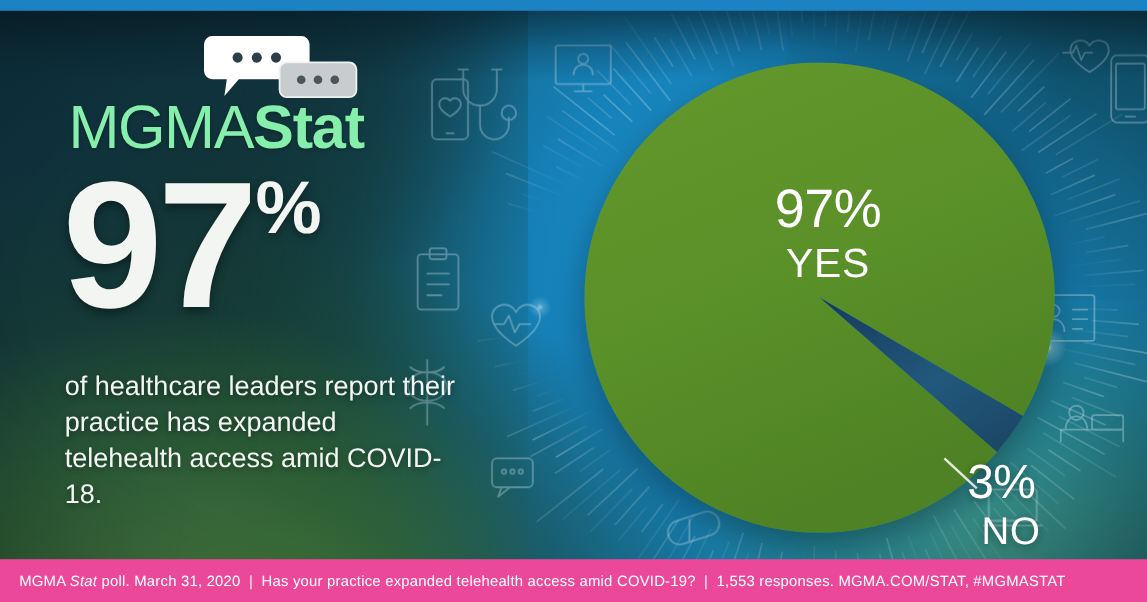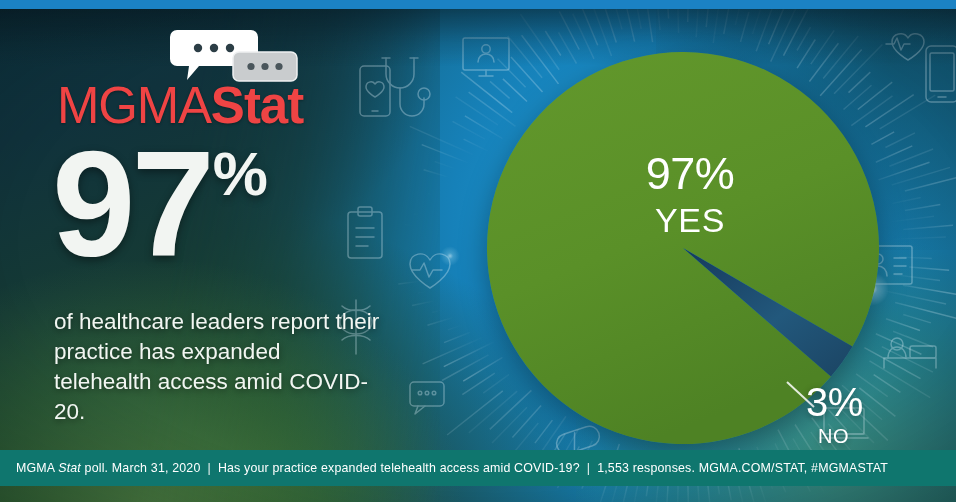--- a/index.html
+++ b/index.html
@@ -51,36 +51,36 @@
   .rays{position:absolute;left:0;top:0;width:956px;height:502px;opacity:.40;}
   .linework{position:absolute;left:0;top:0;width:956px;height:502px;opacity:.55;}
   .sparkle{
     position:absolute;width:34px;height:34px;border-radius:50%;
     background:radial-gradient(circle, rgba(235,250,255,.95) 0%, rgba(170,225,245,.45) 22%, rgba(120,200,235,0) 70%);
   }
 
   
   .topbar{position:absolute;left:0;top:0;width:956px;height:9px;background:#1b82c4;}
   .footer{
-    position:absolute;left:0;bottom:16px;width:956px;height:36px;background:#0f766e;
+    position:absolute;left:0;bottom:0;width:956px;height:36px;background:#ec4899;
     display:flex;align-items:center;
   }
   .footer-text{
     color:#ffffff;font-size:12.4px;letter-spacing:.18px;white-space:nowrap;
     padding-left:16px;
   }
   .footer-text .it{font-style:italic;}
   .footer-text .sep{padding:0 7px;opacity:.92;}
 
   
   .logo{position:absolute;left:57px;top:28px;width:250px;height:102px;}
   .bubbles{position:absolute;left:112px;top:0;width:130px;height:62px;}
   .wordmark{
     position:absolute;left:0;top:52px;
-    font-size:51px;line-height:1;color:#ef4444;white-space:nowrap;
+    font-size:51px;line-height:1;color:#86efac;white-space:nowrap;
     text-shadow:0 1px 3px rgba(0,0,0,.35);
   }
   .wordmark .light{font-weight:300;letter-spacing:-1.2px;}
   .wordmark .bold{font-weight:700;letter-spacing:-1.0px;}
 
   
   .bigstat{
     position:absolute;left:52px;top:133px;
     color:#f2f5f2;white-space:nowrap;
     text-shadow:0 3px 8px rgba(0,0,0,.42);
@@ -109,21 +109,21 @@
     margin-top:11px;
   }
   .pie-label-yes .v{font-size:45px;font-weight:400;line-height:1;letter-spacing:-.5px;}
   .pie-label-yes .k{font-size:34px;font-weight:400;line-height:1;margin-top:7px;letter-spacing:.6px;}
 
   .pie-label-no{
     position:absolute;left:806px;top:382px;width:110px;text-align:left;
     color:#ffffff;text-shadow:0 2px 7px rgba(0,0,0,.40);
   }
   .pie-label-no .v{font-size:40px;font-weight:400;line-height:1;letter-spacing:-.5px;}
-  .pie-label-no .k{font-size:20px;font-weight:400;line-height:1;margin-top:4px;margin-left:12px;letter-spacing:.6px;}
+  .pie-label-no .k{font-size:32px;font-weight:400;line-height:1;margin-top:4px;margin-left:12px;letter-spacing:.6px;}
 </style>
 </head>
 <body>
 
 <div class="stage">
 
   <div class="bg-base"></div>
   <div class="bg-green-sweep"></div>
   <div class="bg-dark-left"></div>
   <div class="bg-teal-tr"></div>
@@ -406,21 +406,21 @@
       </g>
     </svg>
     <div class="wordmark"><span class="light">MGMA</span><span class="bold">Stat</span></div>
   </div>
 
   <div class="bigstat">
     <span class="num">97</span>
       <span class="pct">%</span>
   </div>
 
-  <div class="blurb">of healthcare leaders report their practice has expanded telehealth access amid COVID-20.</div>
+  <div class="blurb">of healthcare leaders report their practice has expanded telehealth access amid COVID-18.</div>
 
   <div class="pie-wrap">
     <div class="pie-shadow"></div>
     <svg class="pie-svg" width="392" height="392" viewBox="0 0 392 392">
       <defs>
         <linearGradient id="greenGrad" x1="0" y1="0" x2="0.4" y2="1">
           <stop offset="0%" stop-color="#63982c"></stop>
           <stop offset="55%" stop-color="#5a9028"></stop>
           <stop offset="100%" stop-color="#4e8224"></stop>
         </linearGradient>

